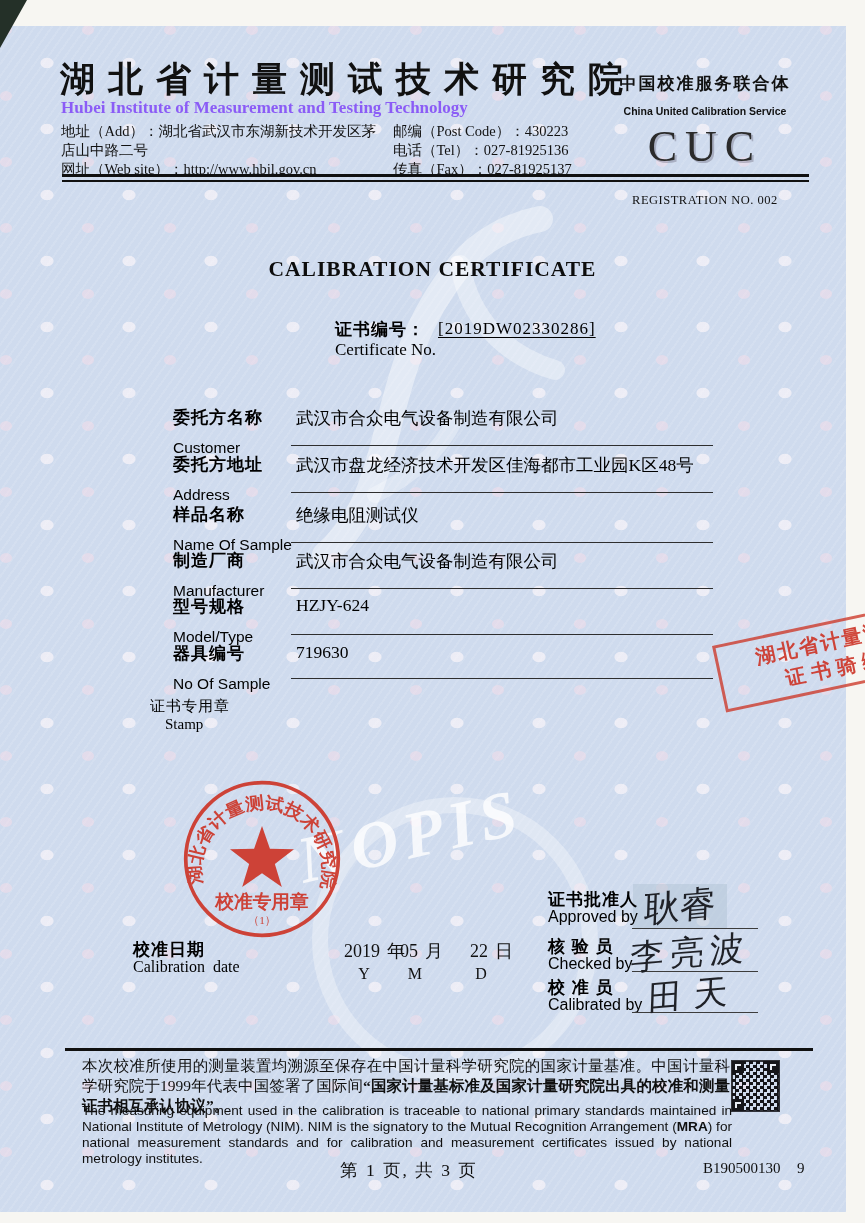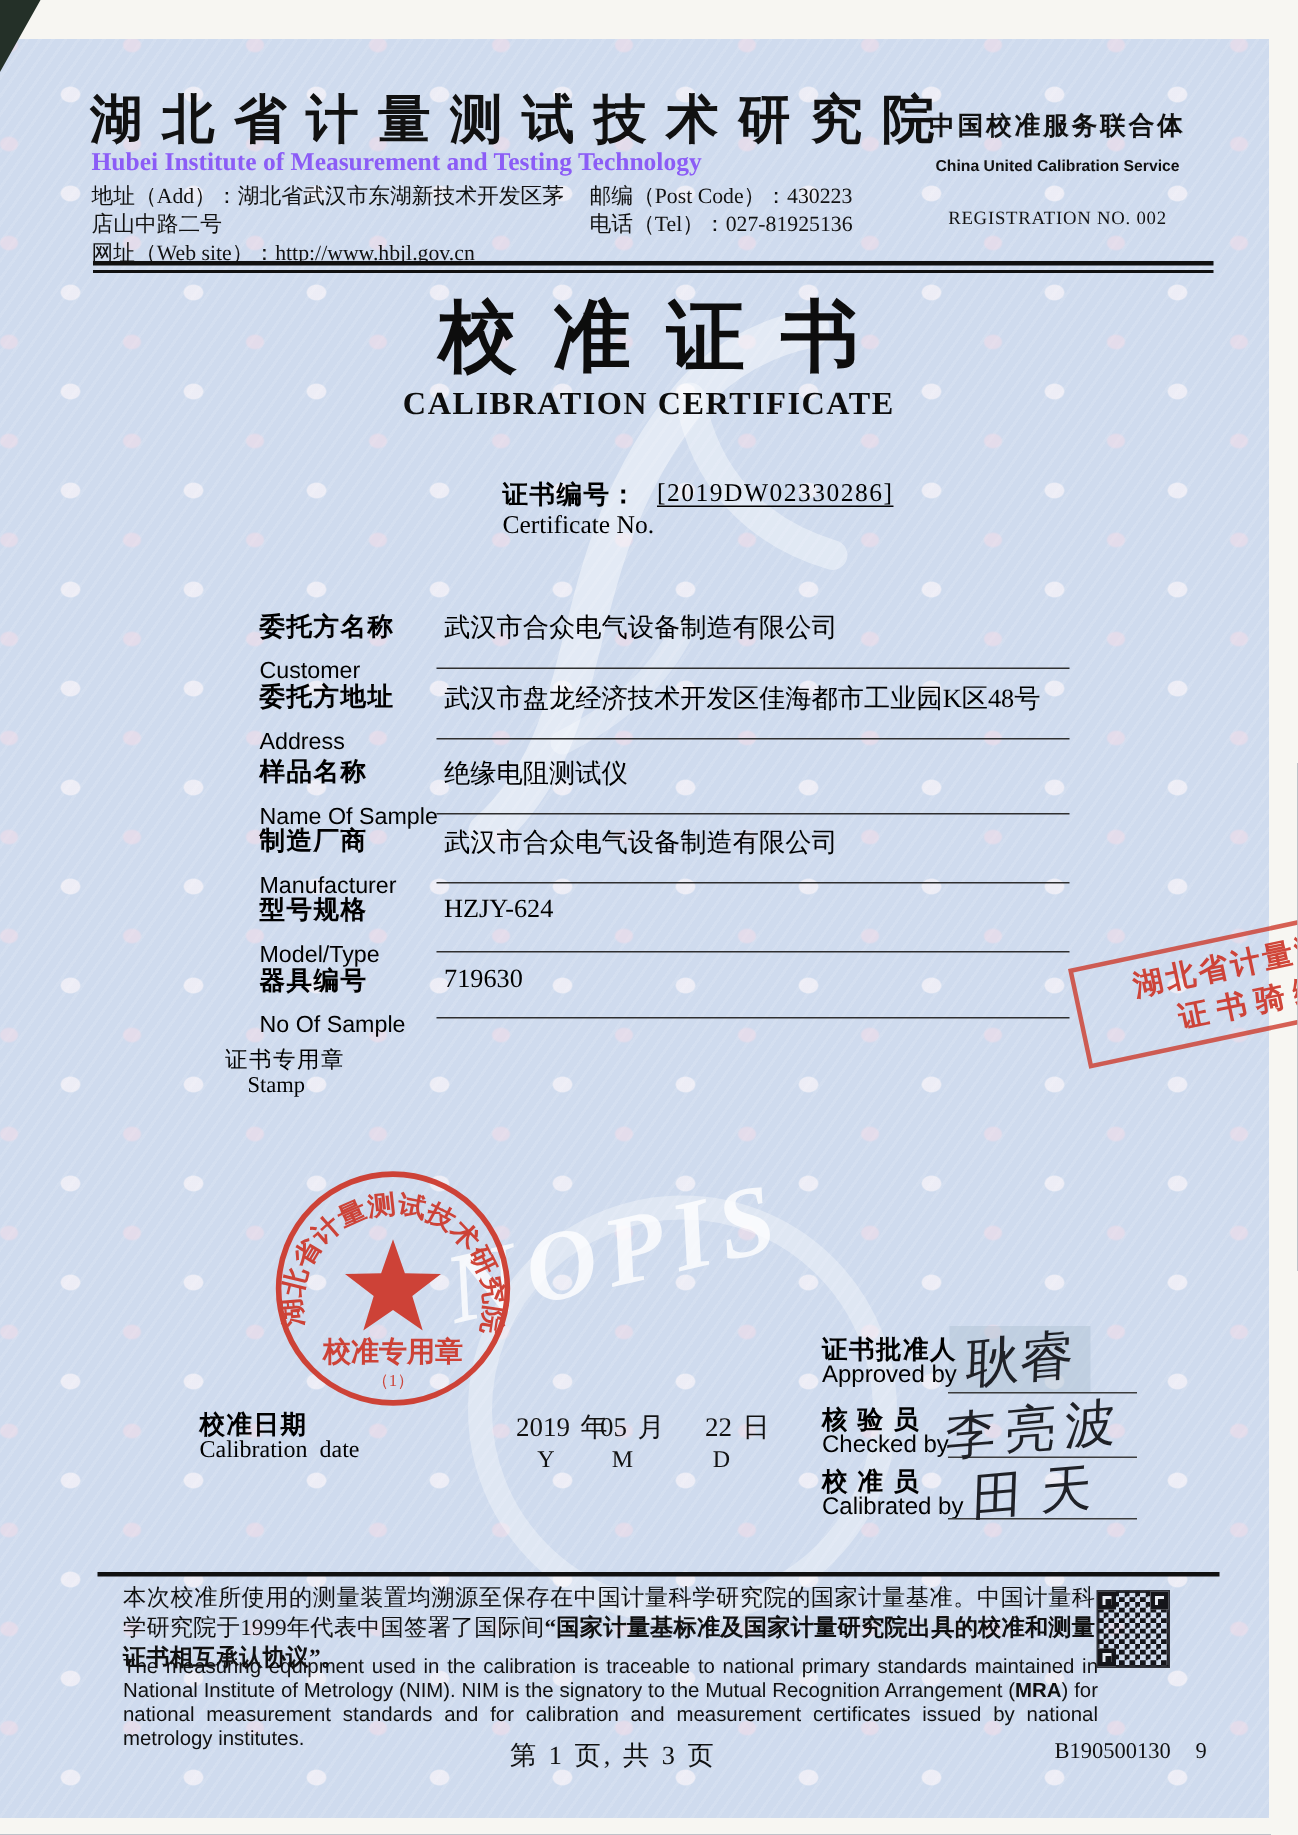--- a/index.html
+++ b/index.html
@@ -138,31 +138,32 @@
   <div class="abs inst-en serif">Hubei Institute of Measurement and Testing Technology</div>
 
   <div class="abs contact c-left serif">
     <div>地址（Add）：湖北省武汉市东湖新技术开发区茅</div>
     <div>店山中路二号</div>
     <div>网址（Web site）：http://www.hbjl.gov.cn</div>
   </div>
   <div class="abs contact c-right serif">
     <div>邮编（Post Code）：430223</div>
     <div>电话（Tel）：027-81925136</div>
+    <div>传真（Fax）：027-81925137</div>
   </div>
 
   <div class="abs cuc">
     <div class="cuc-cn">中国校准服务联合体</div>
     <div class="cuc-en">China United Calibration Service</div>
+    <div class="cuc-logo serif">CUC</div>
     <div class="cuc-reg serif">REGISTRATION NO. 002</div>
   </div>
 
   <div class="abs dbl-rule"></div>
 
-  <div class="abs title-cn serif">校准证书</div>
   <div class="abs title-en serif">CALIBRATION CERTIFICATE</div>
 
   <div class="abs certno-cn cjk-sans">证书编号：</div>
   <div class="abs certno-en serif">Certificate No.</div>
   <div class="abs certno-val serif">[2019DW02330286]</div>
 
   <div class="abs f-label-cn" style="top:406px">委托方名称</div>
   <div class="abs f-label-en" style="top:428px">Customer</div>
   <div class="abs f-value serif" style="top:406px">武汉市合众电气设备制造有限公司</div>
   <div class="abs f-line" style="top:445px"></div>

